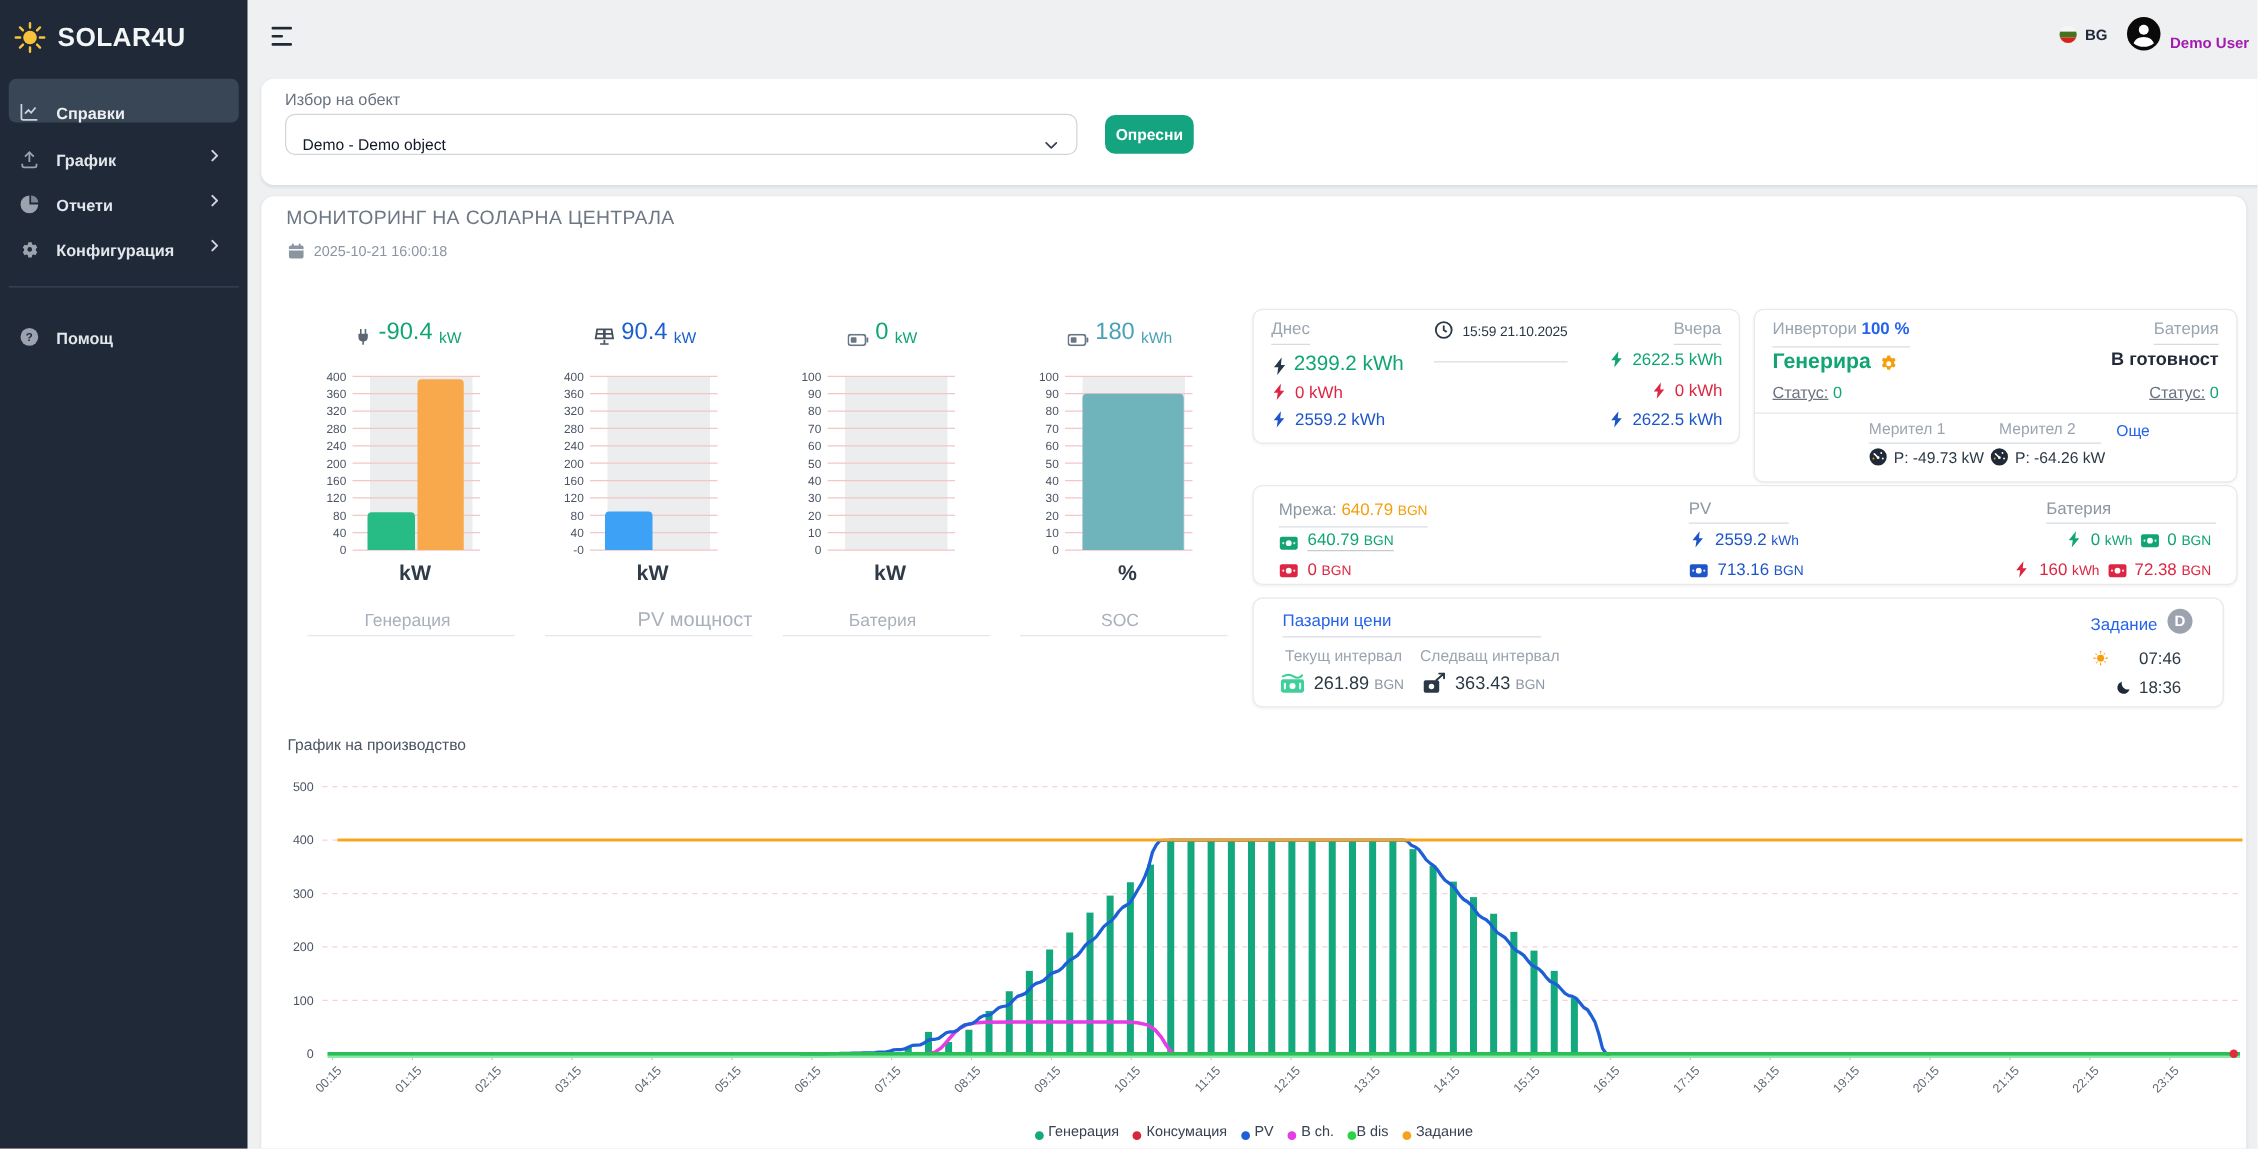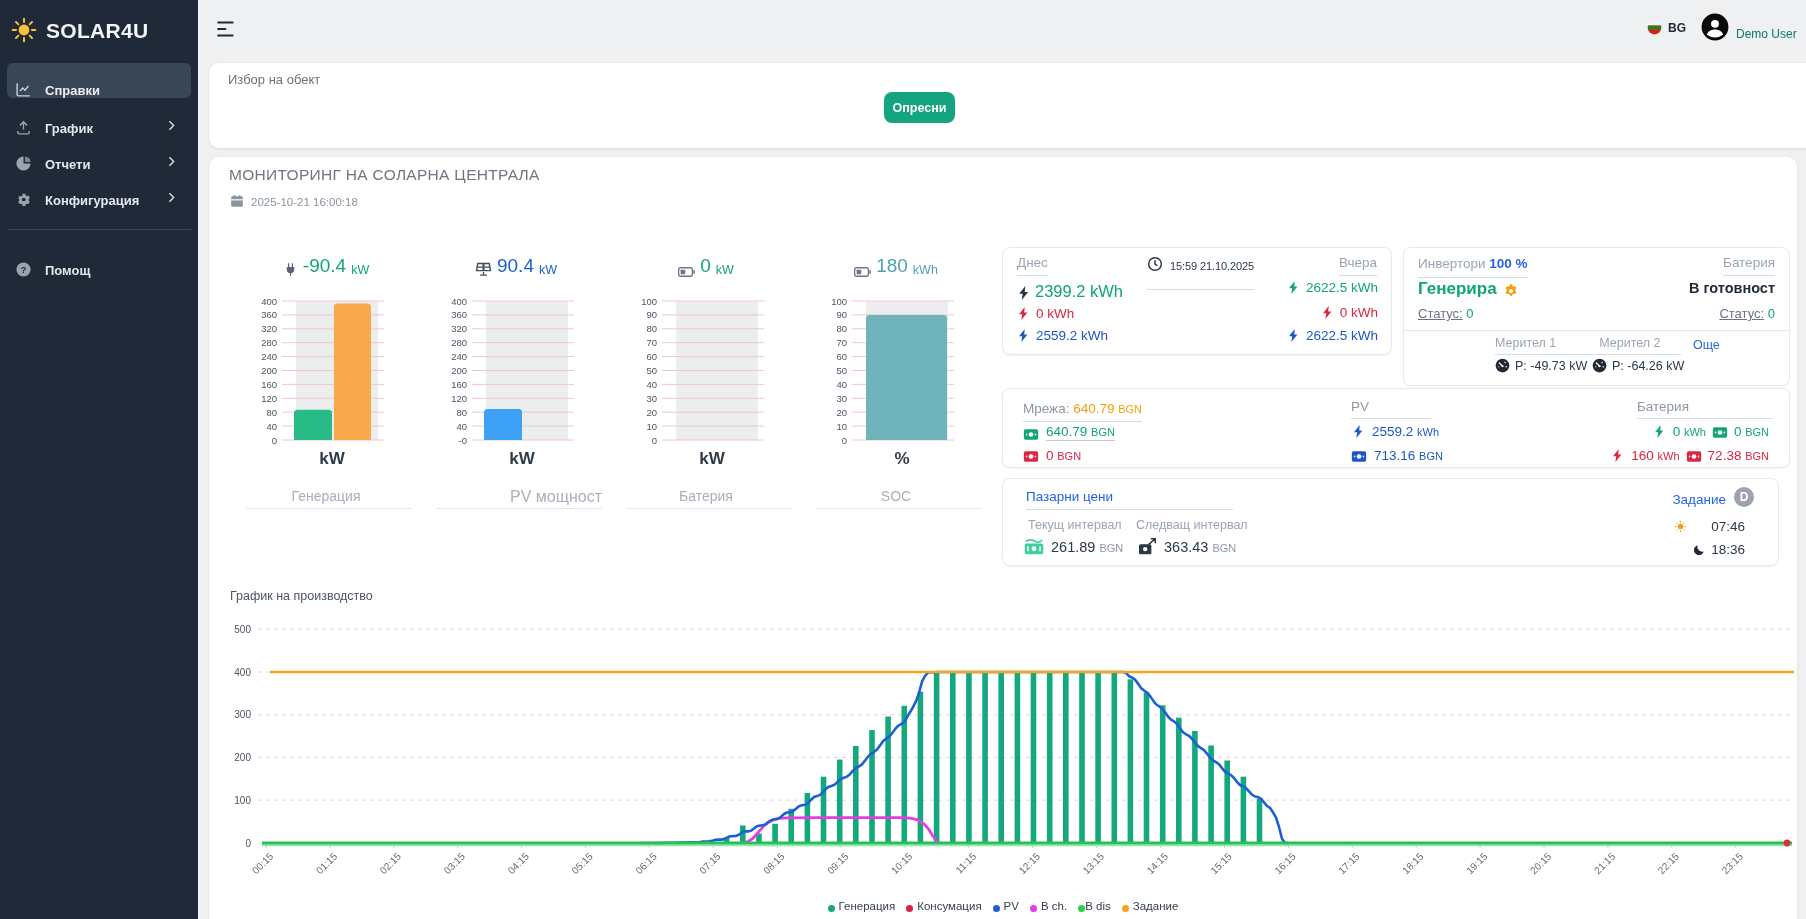--- a/index.html
+++ b/index.html
@@ -87,24 +87,30 @@
         </g>
       </svg>
       <span style="font-size:12px;color:#1f2937;font-weight:bold">BG</span>
     </div>
 <div class="abs row" style="left:1701px;top:13px;gap:7px">
       <svg width="28" height="28" viewBox="0 0 24 24">
         <circle cx="12" cy="12" r="11.5" fill="#0a0a0a"></circle>
         <circle cx="12" cy="9.3" r="3.4" fill="#fff"></circle>
         <path d="M12 14.2c-3.6 0-6.3 1.9-6.9 4.4a11.5 11.5 0 0 0 13.8 0c-.6-2.5-3.3-4.4-6.9-4.4z" fill="#fff"></path>
       </svg>
-      <span style="font-size:12px;color:#0f766e;font-weight:400">Demo User</span>
+      <span style="font-size:12px;color:#a21caf;font-weight:700">Demo User</span>
     </div>
 <div class="card" style="left:209px;top:63px;width:1748px;height:85px">
  <div class="abs" style="left:19px;top:9px;font-size:13px;color:#6b7280">Избор на обект</div>
+ <div class="abs row" style="left:19px;top:28px;width:634px;height:33px;border:1px solid #d1d5db;border-radius:8px;padding:0 13px;justify-content:space-between">
+        <span style="font-size:12.5px;color:#111827">Demo - Demo object</span>
+        <svg width="14" height="14" viewBox="0 0 24 24" fill="none" stroke="#374151" stroke-width="2.4" stroke-linecap="round" stroke-linejoin="round">
+          <path d="M5 9l7 7 7-7"></path>
+        </svg>
+      </div>
  <div class="abs" style="left:675px;top:29px;width:71px;height:31px;background:#14a47f;border-radius:8px;color:#fff;font-size:12.5px;font-weight:bold;display:flex;align-items:center;justify-content:center">Опресни</div>
 </div>
 <div class="card" style="left:209px;top:157px;width:1588px;height:762px;border-radius:10px 10px 0 0"></div>
 <div class="abs" style="left:229px;top:166px;font-size:15.5px;color:#6d7683;letter-spacing:.3px">МОНИТОРИНГ НА СОЛАРНА ЦЕНТРАЛА</div>
 <div class="abs row" style="left:230px;top:194px;gap:7px">
       <svg width="14" height="14" viewBox="0 0 24 24" fill="#8b95a1">
         <rect x="2" y="4" width="20" height="18" rx="2.5"></rect>
         <rect x="2" y="9" width="20" height="2" fill="#fff"></rect>
         <rect x="6" y="1.5" width="2.6" height="5" rx="1.2"></rect>
         <rect x="15.4" y="1.5" width="2.6" height="5" rx="1.2"></rect>

